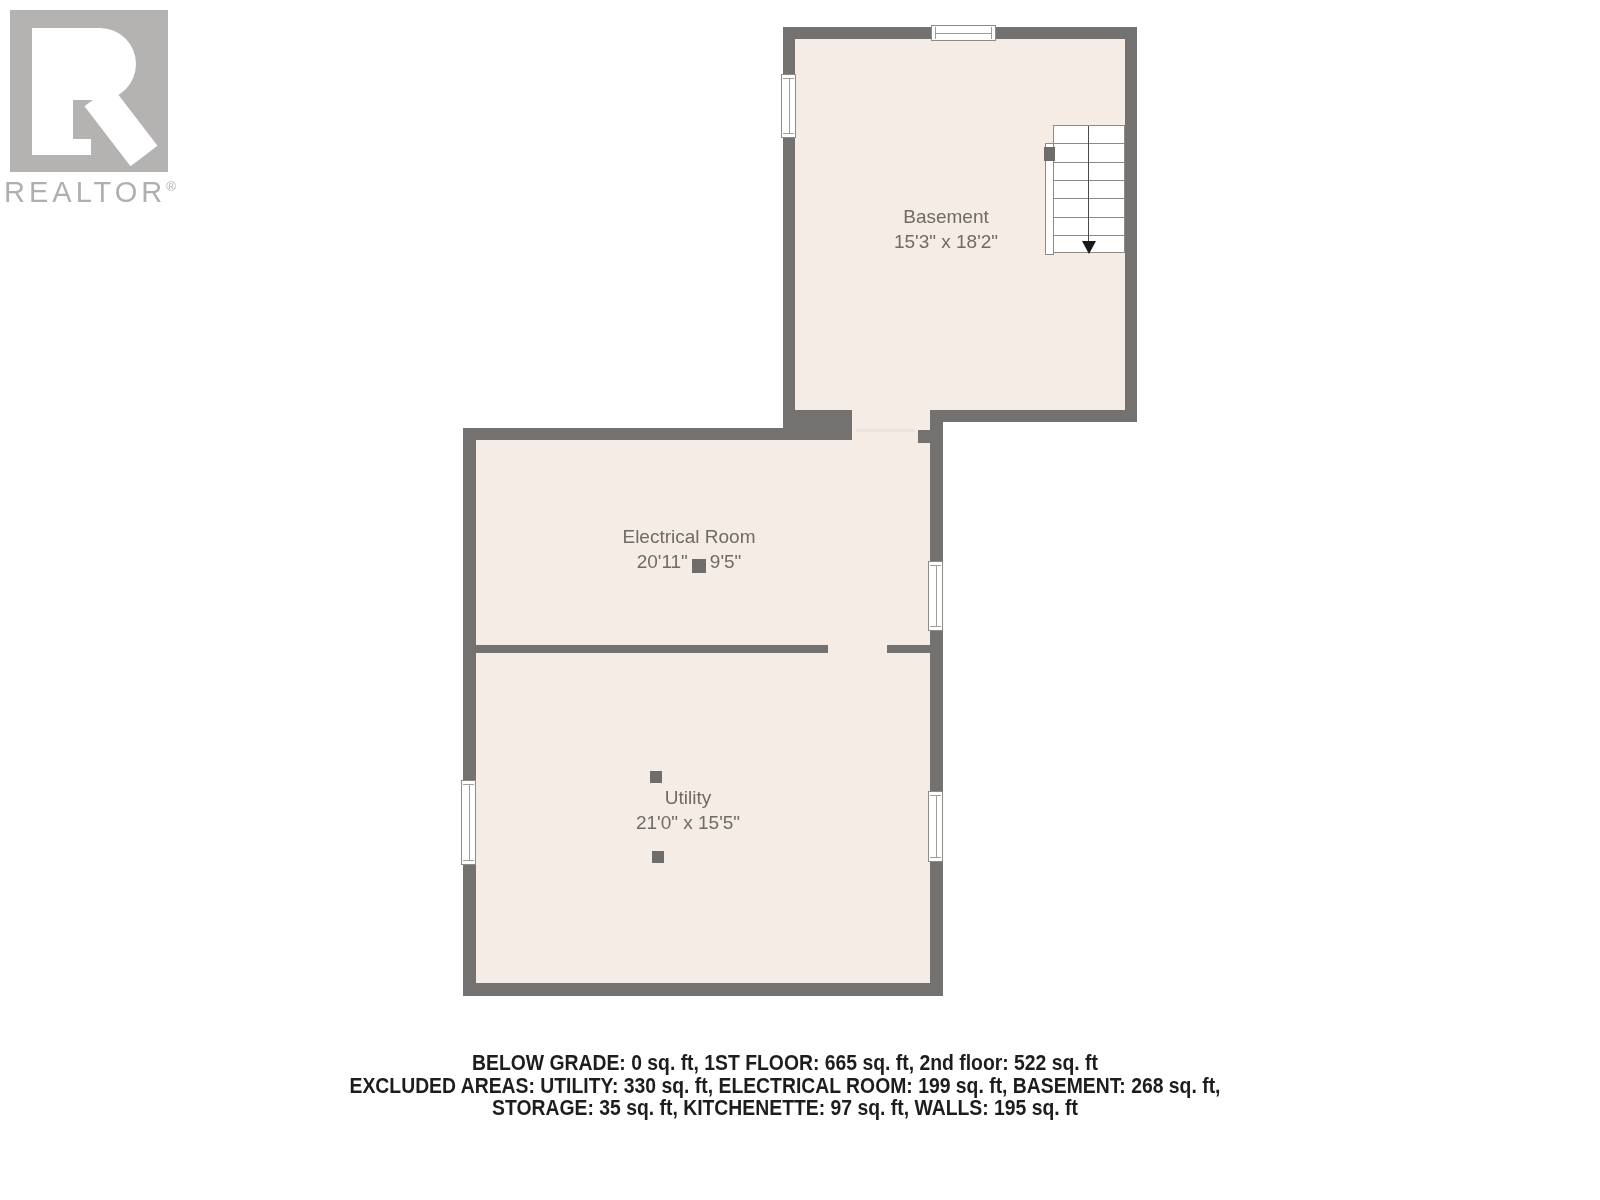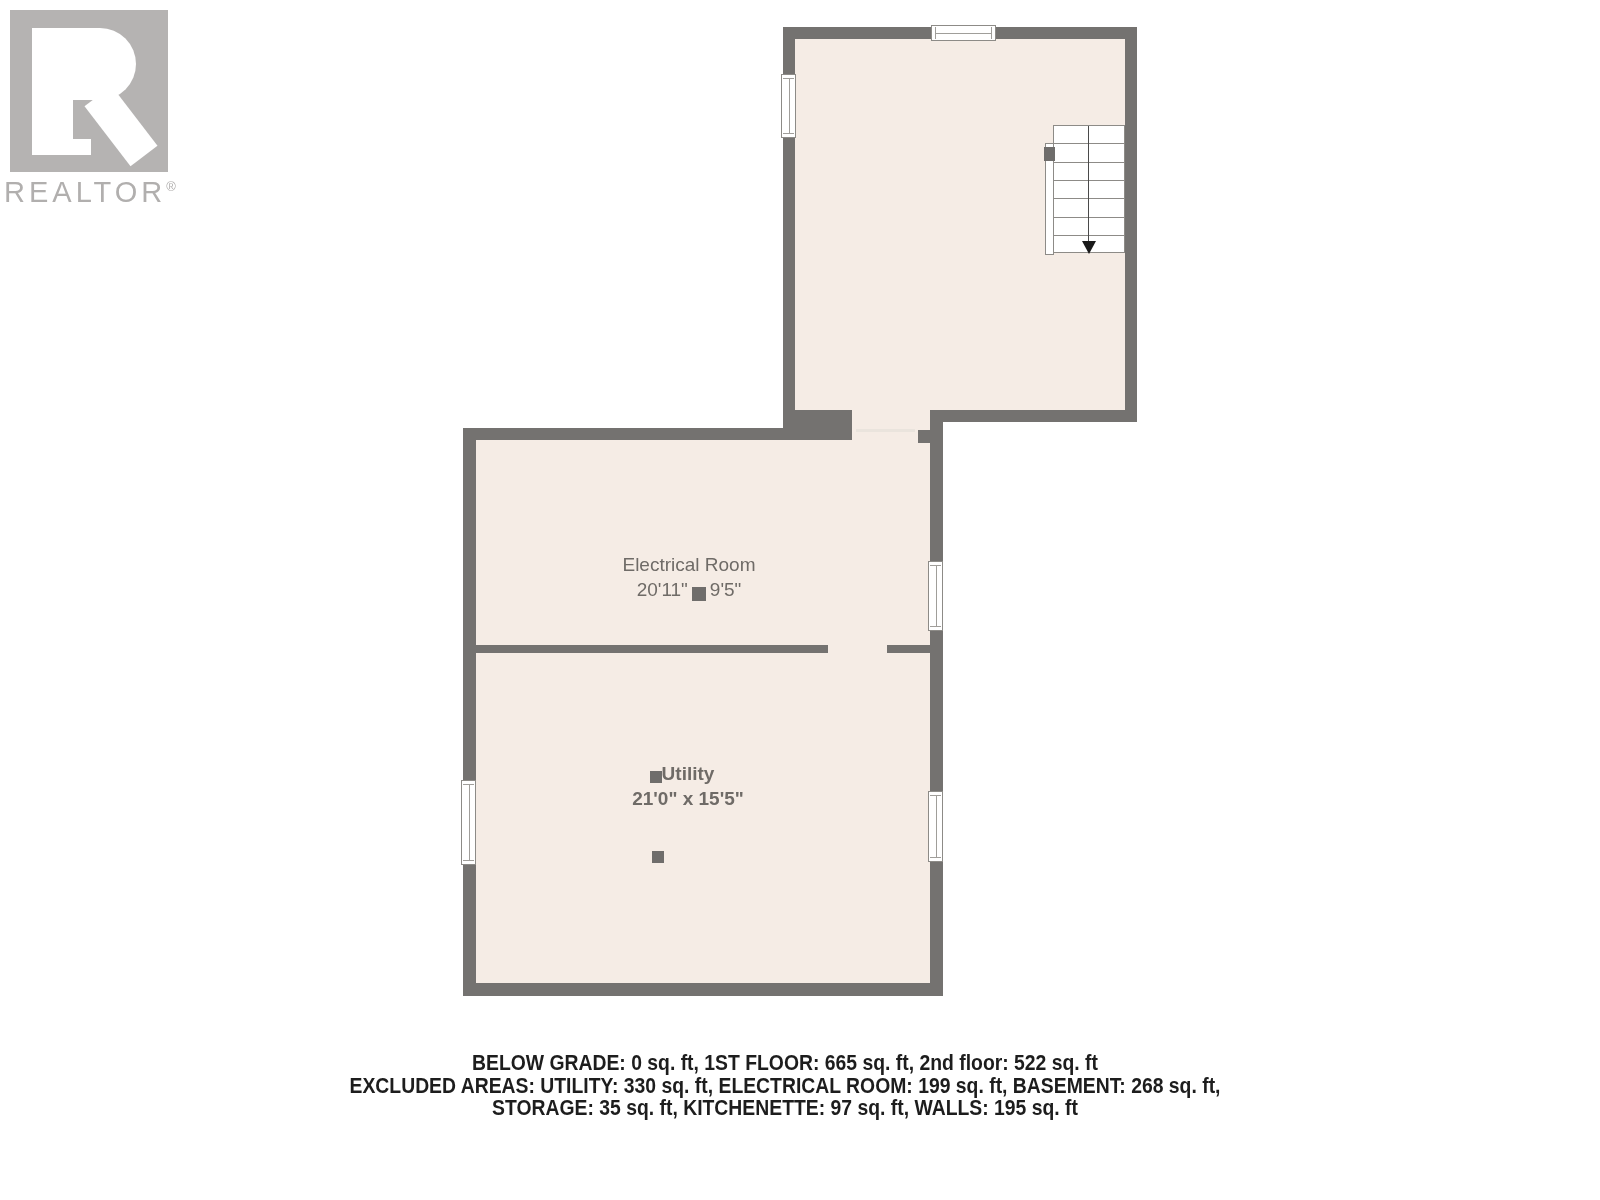--- a/index.html
+++ b/index.html
@@ -99,31 +99,35 @@
     <div class="tread" style="top:54px;"></div>
     <div class="tread" style="top:72px;"></div>
     <div class="tread" style="top:91px;"></div>
     <div class="tread" style="top:109px;"></div>
   </div>
   <div class="stair-line"></div>
   <div class="stair-arrow"></div>
   <div class="rail"></div>
   <div class="sq" style="left:1044px; top:147px; width:11px; height:14px;"></div>
 
+  <div class="room-label" style="left:836px; top:205px;">
+    <div>Basement</div>
+    <div class="dims">15'3" x 18'2"</div>
+  </div>
 
-  <div class="room-label" style="left:579px; top:553px;">
+  <div class="room-label" style="left:579px; top:525px;">
     <div>Electrical Room</div>
     <div class="dimrow">
       <span>20'11"</span>
       <span class="panel"></span>
       <span>9'5"</span>
     </div>
   </div>
 
-  <div class="room-label" style="left:578px; top:762px;font-weight:bold;">
+  <div class="room-label" style="left:578px; top:786px;">
     <div>Utility</div>
     <div class="dims">21'0" x 15'5"</div>
   </div>
   <div class="sq" style="left:650px; top:771px; width:12px; height:12px;"></div>
   <div class="sq" style="left:652px; top:851px; width:12px; height:12px;"></div>
 
 
   <div class="footer">
     <div class="fline">BELOW GRADE: 0 sq. ft, 1ST FLOOR: 665 sq. ft, 2nd floor: 522 sq. ft</div>
     <div class="fline">EXCLUDED AREAS: UTILITY: 330 sq. ft, ELECTRICAL ROOM: 199 sq. ft, BASEMENT: 268 sq. ft,</div>

